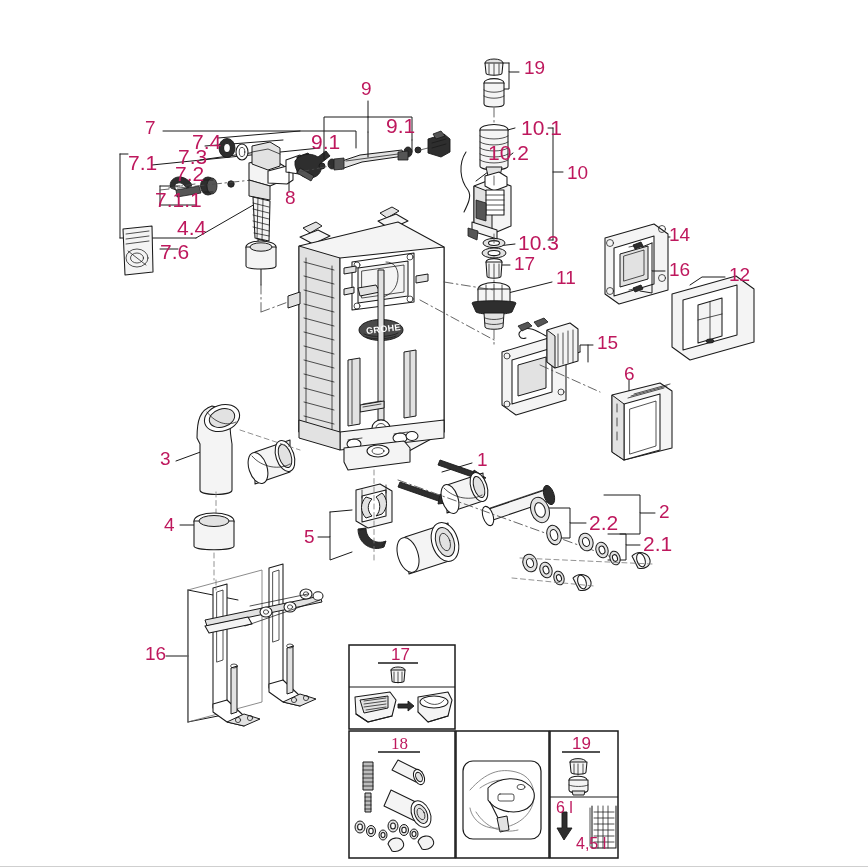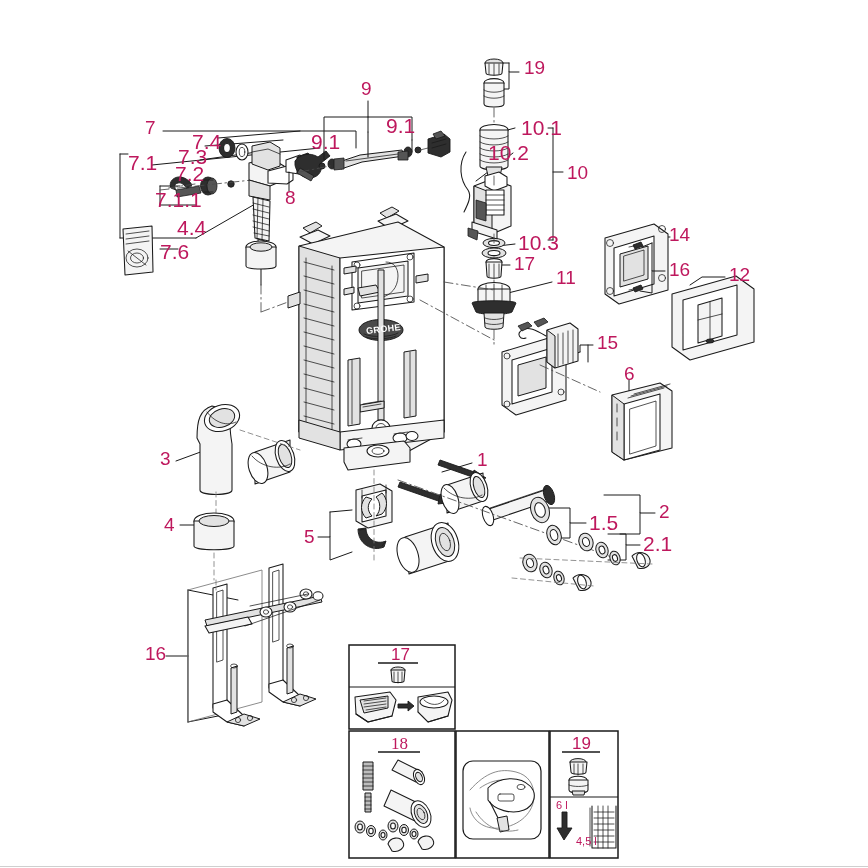--- a/index.html
+++ b/index.html
@@ -15,21 +15,21 @@
   .lbl{
     position:absolute;
     font-family:"Liberation Sans", sans-serif;
     color:#be185d;
     white-space:nowrap;
     line-height:1;
     user-select:none;
   }
   .lbl.big{font-size:19px;}
   .lbl.mid{font-size:21px;}
-  .lbl.small{font-size:11px;}
+  .lbl.small{font-size:16px;}
   .lbl.inset{font-size:17px;}
   .bottomrule{
     position:absolute;left:0;top:866px;width:868px;height:1px;
     background:#cfcfcf;
   }
 </style>
 </head>
 <body>
 
 <div id="stage">
@@ -720,21 +720,21 @@
 <span class="lbl big" style="left:669px;top:225px;">14</span>
 <span class="lbl big" style="left:669px;top:260px;">16</span>
 <span class="lbl big" style="left:729px;top:265px;">12</span>
 <span class="lbl big" style="left:597px;top:333px;">15</span>
 <span class="lbl big" style="left:624px;top:364px;">6</span>
 <span class="lbl big" style="left:160px;top:449px;">3</span>
 <span class="lbl big" style="left:164px;top:515px;">4</span>
 <span class="lbl big" style="left:304px;top:527px;">5</span>
 <span class="lbl big" style="left:477px;top:450px;">1</span>
 <span class="lbl big" style="left:659px;top:502px;">2</span>
-<span class="lbl mid" style="left:589px;top:512px;">1.5</span>
+<span class="lbl mid" style="left:589px;top:512px;">2.2</span>
 <span class="lbl mid" style="left:643px;top:533px;">2.1</span>
 <span class="lbl big" style="left:145px;top:644px;">16</span>
 
 <span class="lbl inset" style="left:391px;top:646px;">17</span>
 <span class="lbl inset" style="left:391px;top:735px;font-family:Liberation Serif, serif;">18</span>
 <span class="lbl inset" style="left:572px;top:735px;">19</span>
 
 <span class="lbl small" style="left:556px;top:800px;">6 l</span>
 <span class="lbl small" style="left:552px;top:836px;padding-left:24px;">4,5 l</span>
 

